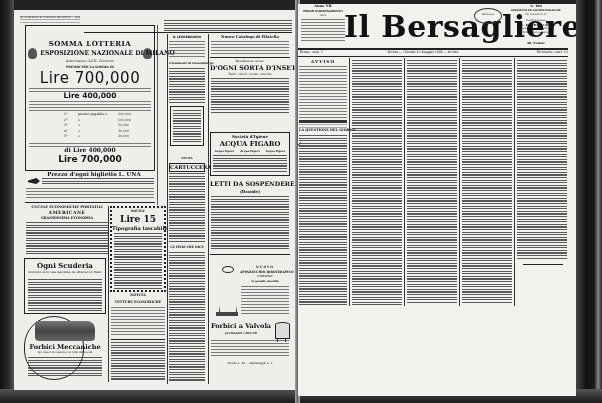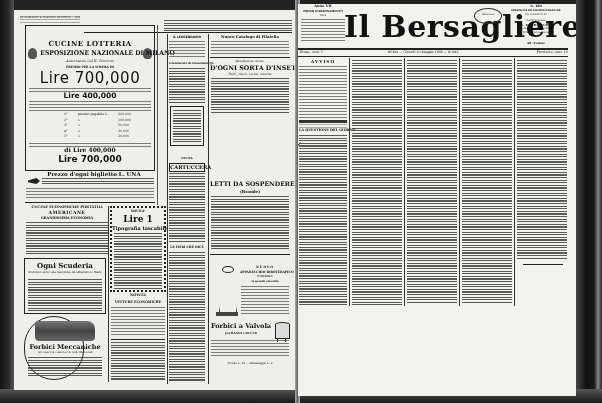--- a/index.html
+++ b/index.html
@@ -35,21 +35,21 @@
   <div class="edge-b"></div>
 
   <div class="page page-left">
 
     <div class="t tiny" style="left:6px;top:6px;width:60px;text-align:left;overflow:hidden;color:#333;">Le inserzioni si ricevono all'Ufficio ... presso la Libreria ...</div>
     <div class="abs lines light" style="left:6px;top:6px;width:60px;height:8px;"></div>
     <div class="abs lines dense" style="left:150px;top:10px;width:128px;height:11px;"></div>
     <div class="rule" style="left:70px;top:22px;width:208px;height:1px;"></div>
 
     <div class="box" style="left:11px;top:15px;width:130px;height:146px;border-width:1px;">
-      <div class="t" style="left:0;top:14px;width:128px;font-size:7px;font-weight:bold;letter-spacing:.5px;">CUCINE LOTTERIA</div>
+      <div class="t" style="left:0;top:14px;width:128px;font-size:7px;font-weight:bold;letter-spacing:.5px;">SOMMA LOTTERIA</div>
       <div class="abs" style="left:2px;top:22px;width:9px;height:11px;border-radius:50% 50% 40% 40%;background:#555;"></div>
       <div class="abs" style="right:2px;top:22px;width:9px;height:11px;border-radius:50% 50% 40% 40%;background:#555;"></div>
       <div class="t" style="left:10px;top:24px;width:108px;font-size:6.6px;font-weight:bold;transform:scaleX(.92);">ESPOSIZIONE NAZIONALE DI MILANO</div>
       <div class="t" style="left:0;top:34px;width:128px;font-size:3.5px;font-style:italic;">Autorizzata dal R. Governo</div>
       <div class="t" style="left:0;top:40px;width:128px;font-size:3px;font-weight:bold;">PREMIO PER LA SOMMA DI</div>
       <div class="t" style="left:0;top:45px;width:128px;font-size:15px;font-family:'DejaVu Sans',sans-serif;letter-spacing:.5px;">Lire 700,000</div>
       <div class="abs lines" style="left:3px;top:62px;width:122px;height:4px;"></div>
       <div class="t" style="left:0;top:66px;width:128px;font-size:7.5px;font-family:'DejaVu Sans',sans-serif;font-weight:bold;">Lire 400,000</div>
       <div class="abs lines" style="left:3px;top:75px;width:122px;height:10px;"></div>
       <div class="abs" style="left:38px;top:86px;width:80px;height:30px;">
@@ -102,21 +102,21 @@
 
     <div class="box" style="left:10px;top:306px;width:60px;height:64px;border-radius:30px;">
       <div class="abs" style="left:10px;top:4px;width:60px;height:20px;background:linear-gradient(180deg,#777,#444 50%,#666);border-radius:3px 8px 4px 4px;"></div>
       <div class="t" style="left:0;top:27px;width:80px;font-size:6.5px;font-weight:bold;">Forbici Meccaniche</div>
       <div class="t" style="left:2px;top:35px;width:76px;font-size:2.6px;">per tosare la criniera e la coda dei cavalli</div>
       <div class="abs lines dense" style="left:3px;top:40px;width:74px;height:20px;"></div>
     </div>
 
     <div class="box" style="left:96px;top:196px;width:56px;height:86px;border:2px dotted #222;">
       <div class="t" style="left:0;top:2px;width:52px;font-size:3px;font-weight:bold;">NOVITA'</div>
-      <div class="t" style="left:0;top:7px;width:52px;font-size:9px;font-weight:bold;">Lire 1</div>
+      <div class="t" style="left:0;top:7px;width:52px;font-size:9px;font-weight:bold;">Lire 15</div>
       <div class="t" style="left:0;top:18px;width:52px;font-size:5px;font-weight:bold;">Tipografia tascabile</div>
       <div class="abs lines dense" style="left:2px;top:25px;width:48px;height:56px;"></div>
     </div>
     <div class="t" style="left:96px;top:284px;width:56px;font-size:3.6px;font-weight:bold;font-style:italic;">NOVITA</div>
     <div class="t" style="left:96px;top:291px;width:56px;font-size:3.3px;font-weight:bold;">VETTURE ECONOMICHE</div>
     <div class="abs lines" style="left:97px;top:297px;width:54px;height:30px;"></div>
     <div class="rule" style="left:97px;top:329px;width:54px;height:1px;"></div>
     <div class="abs lines dense" style="left:97px;top:332px;width:54px;height:38px;"></div>
 
     <div class="vrule" style="left:94px;top:196px;height:176px;"></div>
@@ -137,20 +137,30 @@
     <div class="abs lines dense" style="left:155px;top:242px;width:36px;height:130px;"></div>
 
     <div class="vrule" style="left:194px;top:24px;height:350px;"></div>
     <div class="t" style="left:196px;top:25px;width:80px;font-size:3.8px;font-weight:bold;">Nuovo Catalogo di Filatelia</div>
     <div class="abs lines" style="left:197px;top:31px;width:78px;height:14px;"></div>
     <div class="rule" style="left:196px;top:47px;width:80px;height:1px;"></div>
     <div class="t" style="left:196px;top:50px;width:80px;font-size:3px;">Distributore sicuro</div>
     <div class="t" style="left:196px;top:55px;width:80px;font-size:6.3px;font-weight:bold;">D'OGNI SORTA D'INSETTI</div>
     <div class="t" style="left:196px;top:63px;width:80px;font-size:3px;font-style:italic;">Pulci, cimici, tarme, mosche</div>
     <div class="abs lines dense" style="left:197px;top:68px;width:78px;height:36px;"></div>
+    <div class="box" style="left:196px;top:122px;width:80px;height:44px;">
+      <div class="t" style="left:0;top:2px;width:78px;font-size:4px;font-weight:bold;">Società d'Igiene</div>
+      <div class="t" style="left:0;top:8px;width:78px;font-size:6.8px;font-weight:bold;">ACQUA FIGARO</div>
+      <div class="abs" style="left:2px;top:17px;width:74px;display:flex;justify-content:space-between;">
+        <span style="font-size:2.6px;font-weight:bold;width:23px;text-align:center;">Acqua Figaro</span>
+        <span style="font-size:2.6px;font-weight:bold;width:23px;text-align:center;">Acqua Figaro</span>
+        <span style="font-size:2.6px;font-weight:bold;width:23px;text-align:center;">Acqua Figaro</span>
+      </div>
+      <div class="abs lines dense" style="left:2px;top:22px;width:74px;height:18px;"></div>
+    </div>
     <div class="t" style="left:196px;top:171px;width:80px;font-size:6.2px;font-weight:bold;">LETTI DA SOSPENDERE</div>
     <div class="t" style="left:196px;top:180px;width:80px;font-size:4px;font-weight:bold;">(Brande)</div>
     <div class="abs lines dense" style="left:197px;top:186px;width:78px;height:54px;"></div>
     <div class="rule" style="left:196px;top:244px;width:80px;height:1px;"></div>
 
     <div class="abs" style="left:202px;top:256px;width:22px;height:52px;">
       <div class="abs" style="left:6px;top:0;width:10px;height:5px;border:1px solid #222;border-radius:50%;"></div>
       <div class="abs" style="left:3px;top:6px;width:16px;height:40px;border-left:1.5px solid #222;border-right:1.5px solid #222;clip-path:polygon(35% 0,65% 0,100% 100%,0 100%);background:linear-gradient(#fff0,#fff0);"></div>
       <div class="abs" style="left:0;top:46px;width:22px;height:4px;background:#444;"></div>
     </div>

